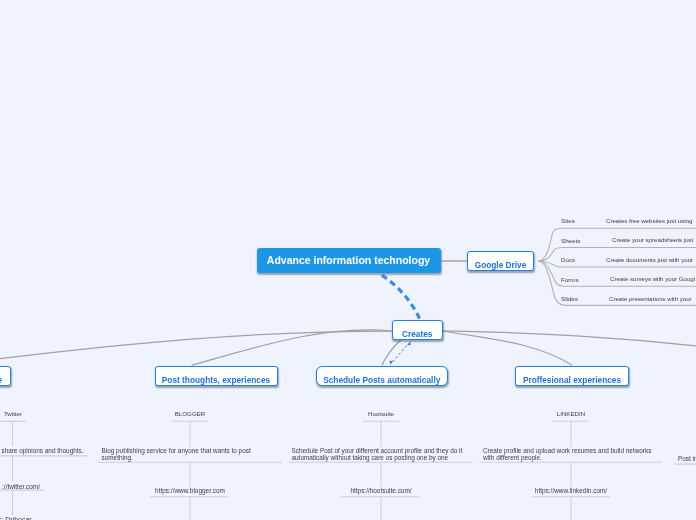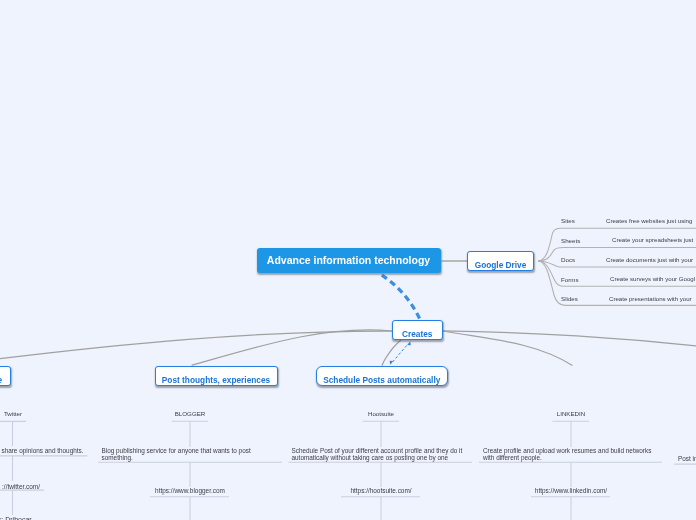--- a/index.html
+++ b/index.html
@@ -112,20 +112,23 @@
   </div>
 
   <div class="node pill" style="left:129.5px;top:365.8px;width:123px;height:20.2px;font-size:8.3px;margin-left:25px;">
     <span>Post thoughts, experiences</span>
   </div>
 
   <div class="node pill" style="left:315.5px;top:365.8px;width:132.5px;height:20.2px;font-size:8.3px;border-radius:6px;">
     <span>Schedule Posts automatically</span>
   </div>
 
+  <div class="node pill" style="left:515px;top:365.8px;width:114px;height:20.2px;font-size:8.3px;">
+    <span>Proffesional experiences</span>
+  </div>
 
   <div class="node pill" style="left:-40px;top:365.8px;width:51px;height:20.2px;font-size:8.3px;justify-content:flex-end;padding-right:8px;">
     <span>e</span>
   </div>
 
   <div class="leaf gd-name" style="left:561px;top:217.4px;">Sites</div>
   <div class="leaf gd-desc" style="left:606px;top:216.5px;">Creates free websites just using</div>
 
   <div class="leaf gd-name" style="left:561px;top:236.5px;">Sheets</div>
   <div class="leaf gd-desc" style="left:612px;top:236px;">Create your spreadsheets just</div>

